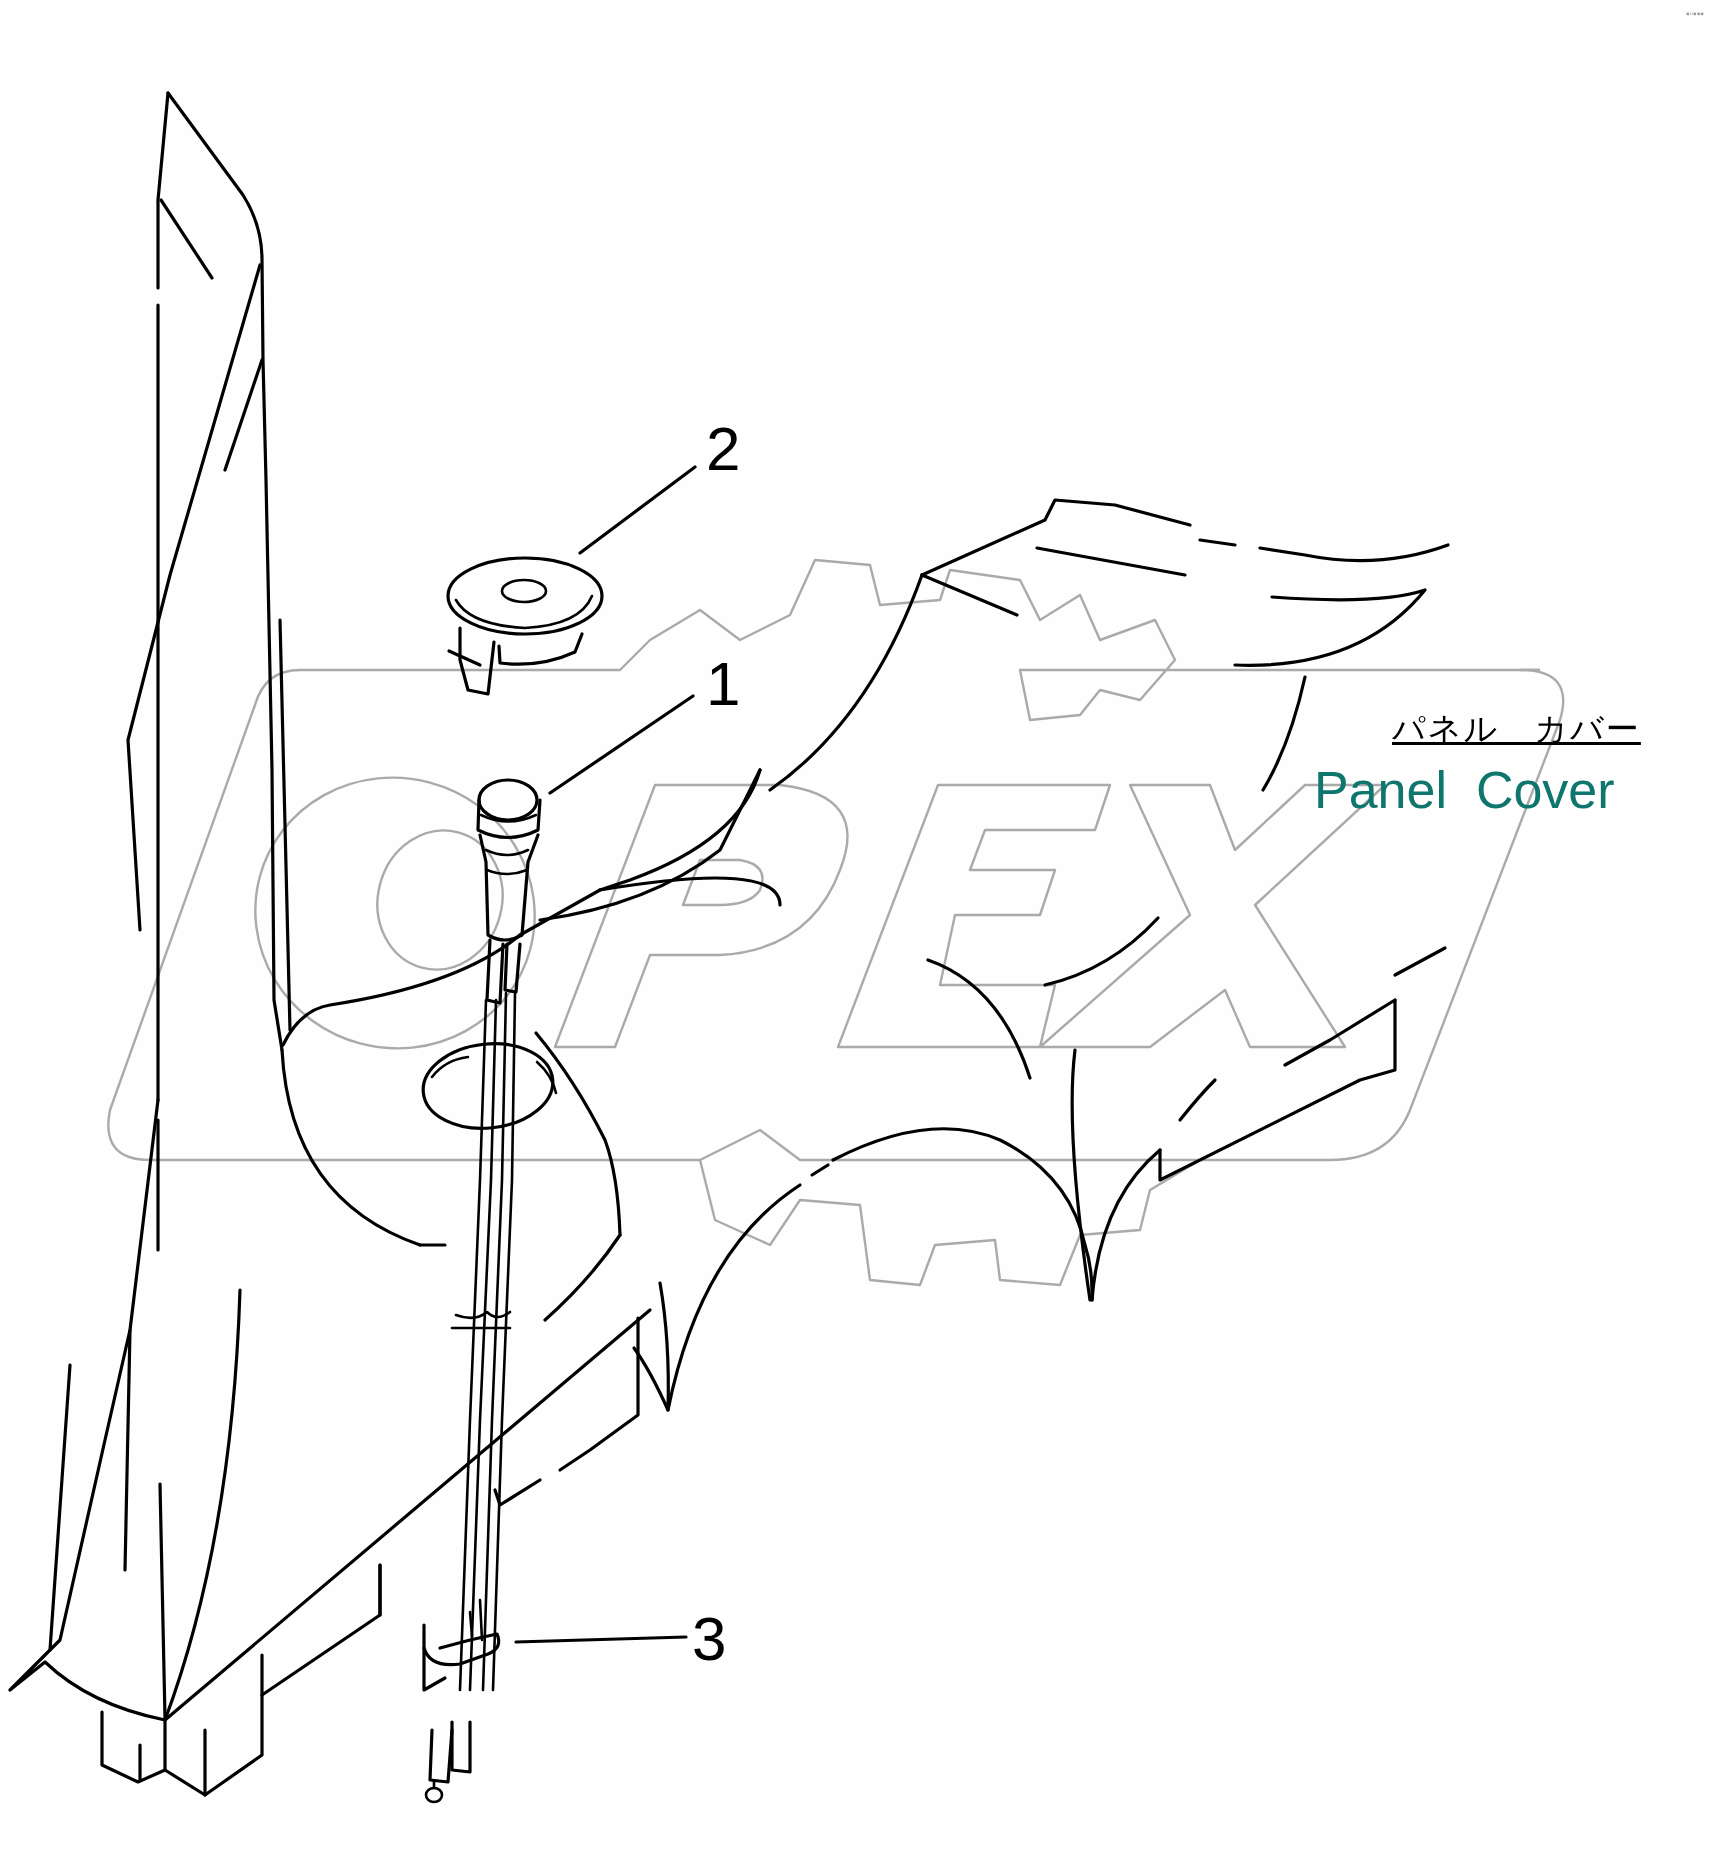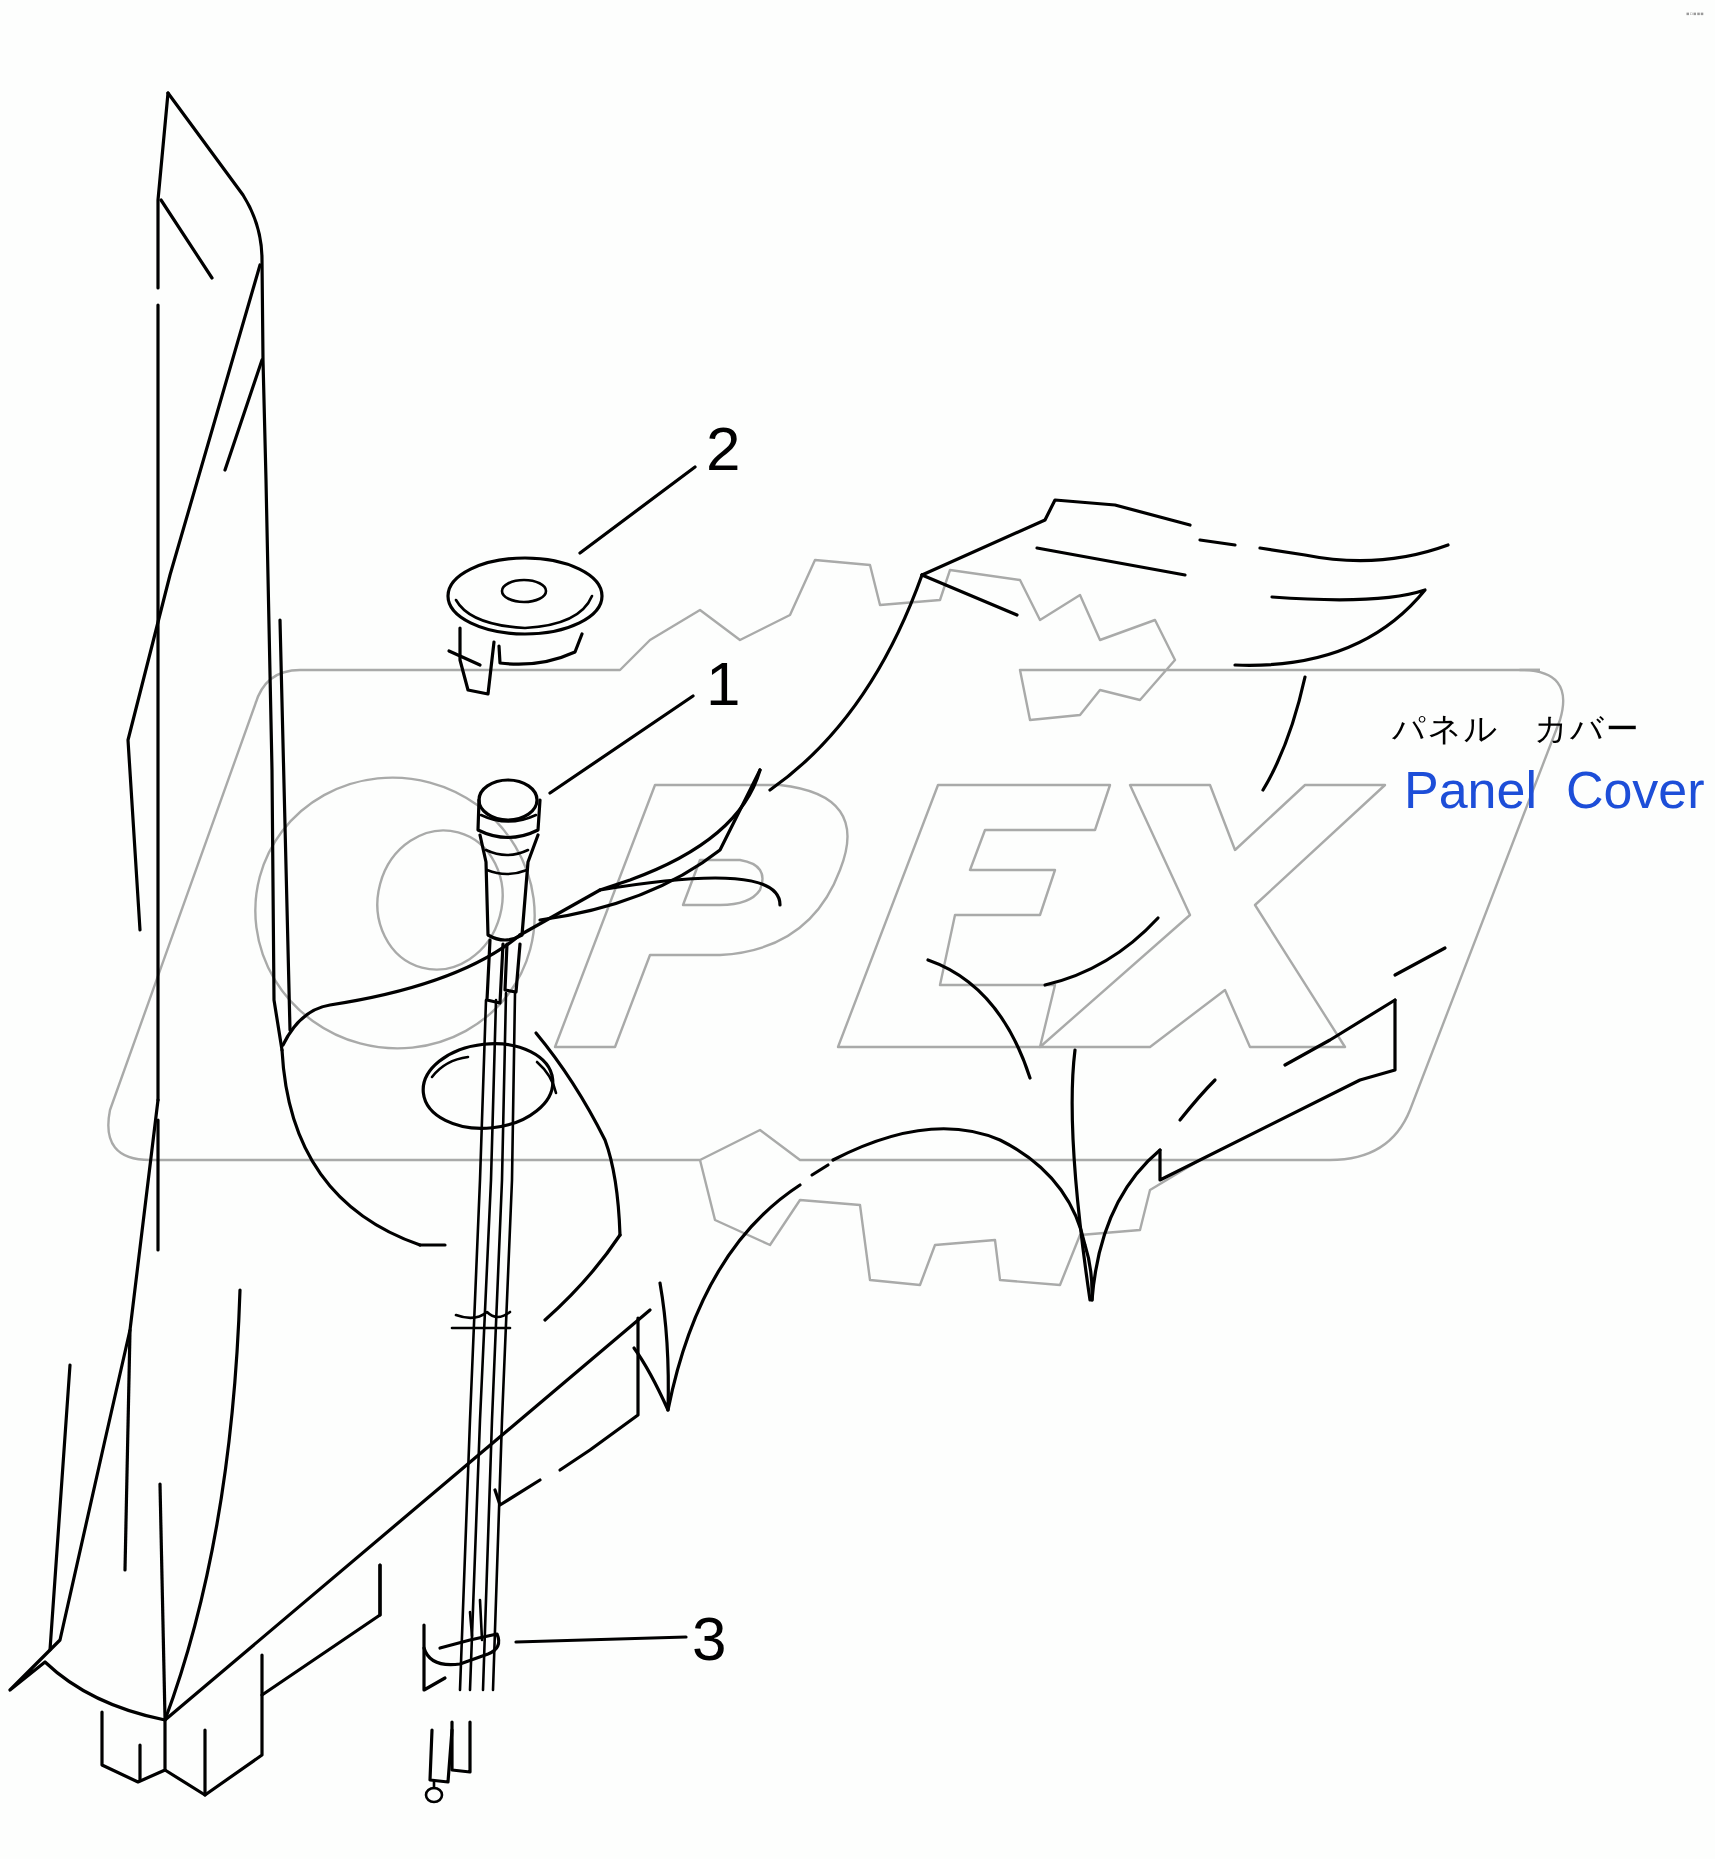--- a/index.html
+++ b/index.html
@@ -2,22 +2,22 @@
 <html><head>
 <meta charset="utf-8">
 <style>
   html, body { margin: 0; padding: 0; background: #fdfefd; }
   body { width: 1715px; height: 1859px; position: relative; overflow: hidden; font-family: "Liberation Sans", sans-serif; }
   #diagram { position: absolute; left: 0; top: 0; width: 1715px; height: 1859px; }
   .ink { fill: none; stroke: #000; stroke-width: 3.2; stroke-linecap: round; stroke-linejoin: round; }
   .ink-thin { fill: none; stroke: #000; stroke-width: 2.6; stroke-linecap: round; stroke-linejoin: round; }
   .wm { fill: none; stroke: #a9aaa9; stroke-width: 2.4; stroke-linejoin: round; }
   .callout-num { font-family: "Liberation Sans", sans-serif; font-size: 62px; fill: #000; }
-  .label-jp { position: absolute; left: 1392px; top: 707px; font-family: "DejaVu Sans", sans-serif; font-size: 33px; color: #000; letter-spacing: 2px; white-space: pre; }
-  .label-en { position: absolute; left: 1404px; top: 760px; font-family: "Liberation Sans", sans-serif; font-size: 52px; color: #1d4ed8; white-space: pre; }
+  .label-jp { position: absolute; left: 1392px; top: 707px; font-family: "DejaVu Sans", sans-serif; font-size: 33px; color: #000; letter-spacing: 2px; white-space: pre; text-decoration: underline; }
+  .label-en { position: absolute; left: 1314px; top: 760px; font-family: "Liberation Sans", sans-serif; font-size: 52px; color: #0f766e; white-space: pre; }
   .corner-mark { position: absolute; left: 1686px; top: 8px; font-size: 10px; color: #9a9a9a; }
 </style>
 </head>
 <body>
 
 <svg id="diagram" viewBox="0 0 1715 1859" xmlns="http://www.w3.org/2000/svg">
 
   <g class="wm">
 
     <path d="M300 670 L620 670 L650 640 L700 610 L740 640 L790 615 L815 560 L870 565 L880 605 L940 600 L950 570 L1020 580 L1040 620 L1080 595 L1100 640 L1155 620 L1175 660 L1140 700 L1100 690 L1080 715 L1030 720 L1020 670 L1540 670"></path>

